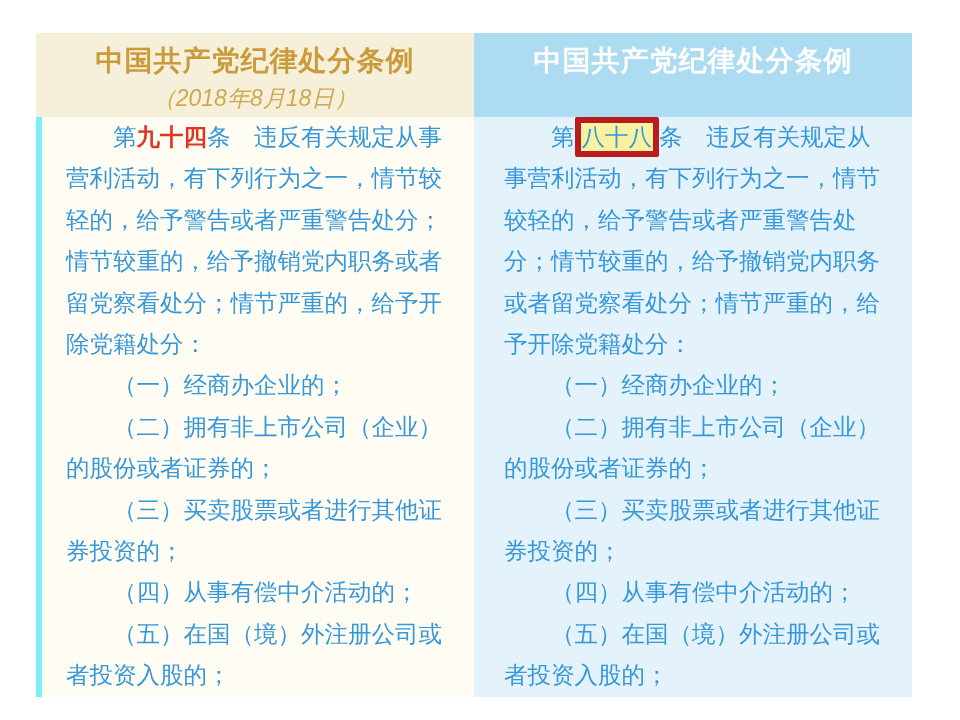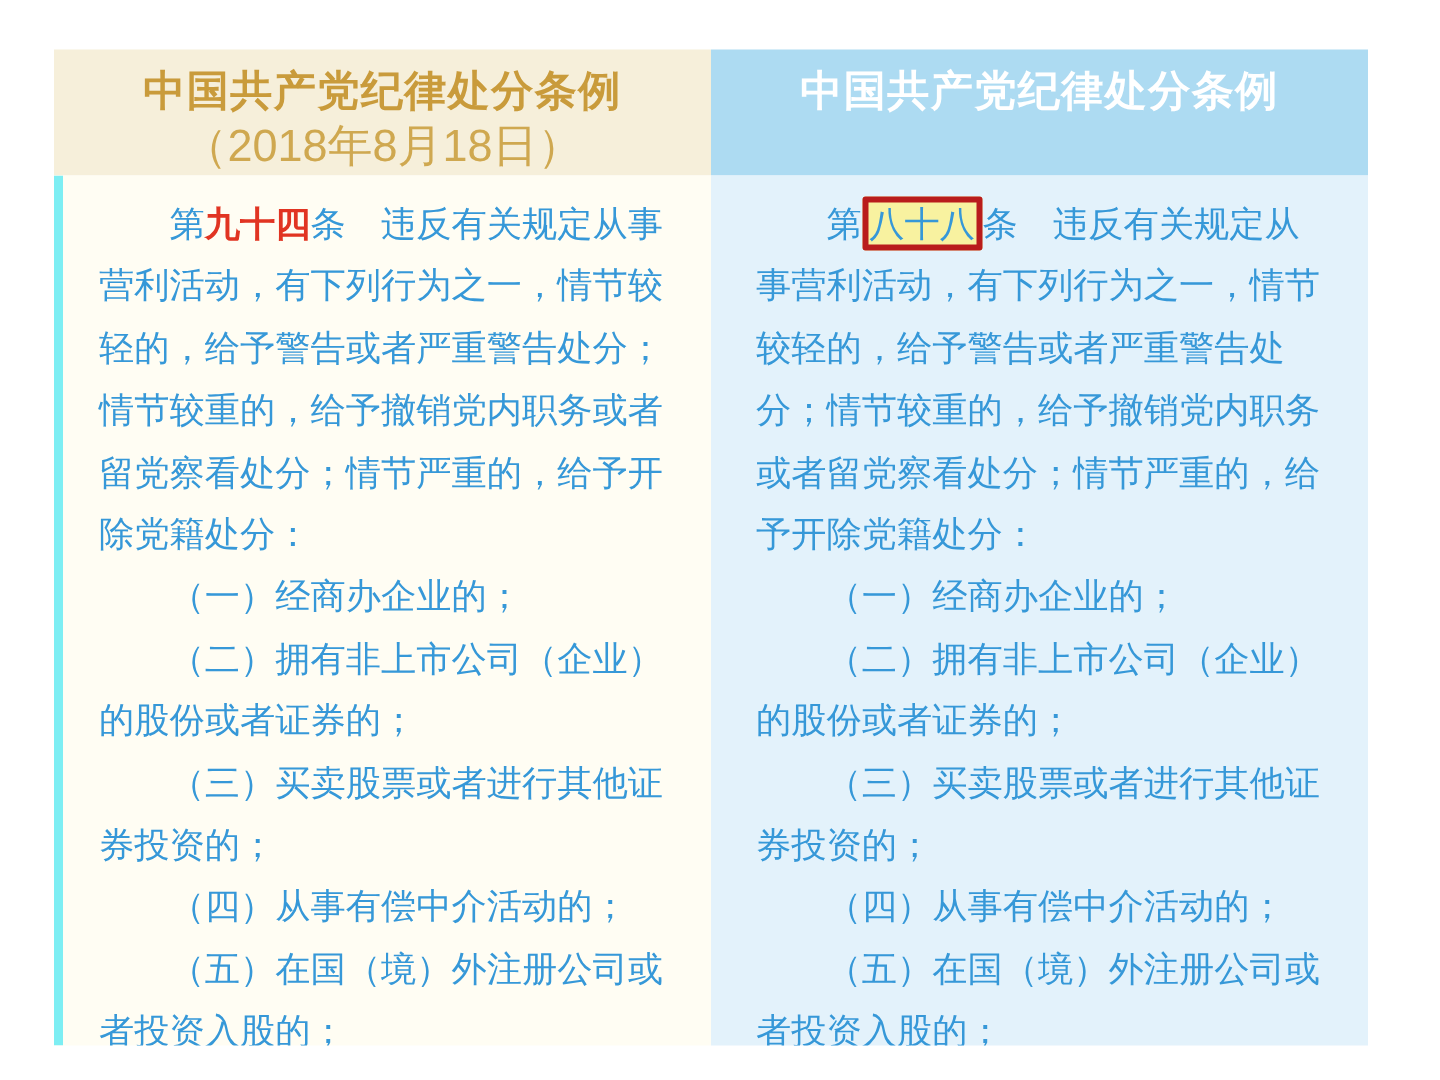--- a/index.html
+++ b/index.html
@@ -27,50 +27,50 @@
   }
   .col-left .col-header { background: #f6efda; }
   .col-right .col-header { background: #addbf2; }
   .hdr-title {
     font-size: 28px; font-weight: bold;
     line-height: 40px;
     letter-spacing: 1px;
   }
   .col-left .hdr-title { color: #c99b3b; }
   .col-right .hdr-title { color: #ffffff; }
-  .hdr-date { font-size: 30px; line-height: 34px; }
+  .hdr-date { font-size: 23px; line-height: 34px; font-style: italic; }
   .col-left .hdr-date { color: #cfa850; }
   .col-right .hdr-date { color: #ffffff; }
 
   
   .col-body {
     flex: 1;
     box-sizing: border-box;
-    padding: 12px 30px;
+    padding: 0 30px;
     position: relative;
     font-size: 23.5px;
     line-height: 41.4px;
     color: #3698d8;
     overflow: hidden;
   }
   .col-left .col-body { background: #fffdf3; }
   .col-right .col-body { background: #e3f2fb; }
   .col-body p { margin: 0; text-indent: 2em; }
 
   .accent-bar {
     position: absolute;
     left: 0; top: 0; bottom: 0;
     width: 6px;
     background: #7deef3;
   }
 
   .num-removed { color: #e13422; font-weight: bold; }
   .num-added {
     background: #f8f2a0;
-    border: 4px solid #b91c1c;
+    border: 6px solid #b91c1c;
     border-radius: 2px;
     padding: 1px 1px;
   }
 </style>
 </head>
 <body>
 
 <div class="compare-wrap">
 
   <div class="col col-left">

